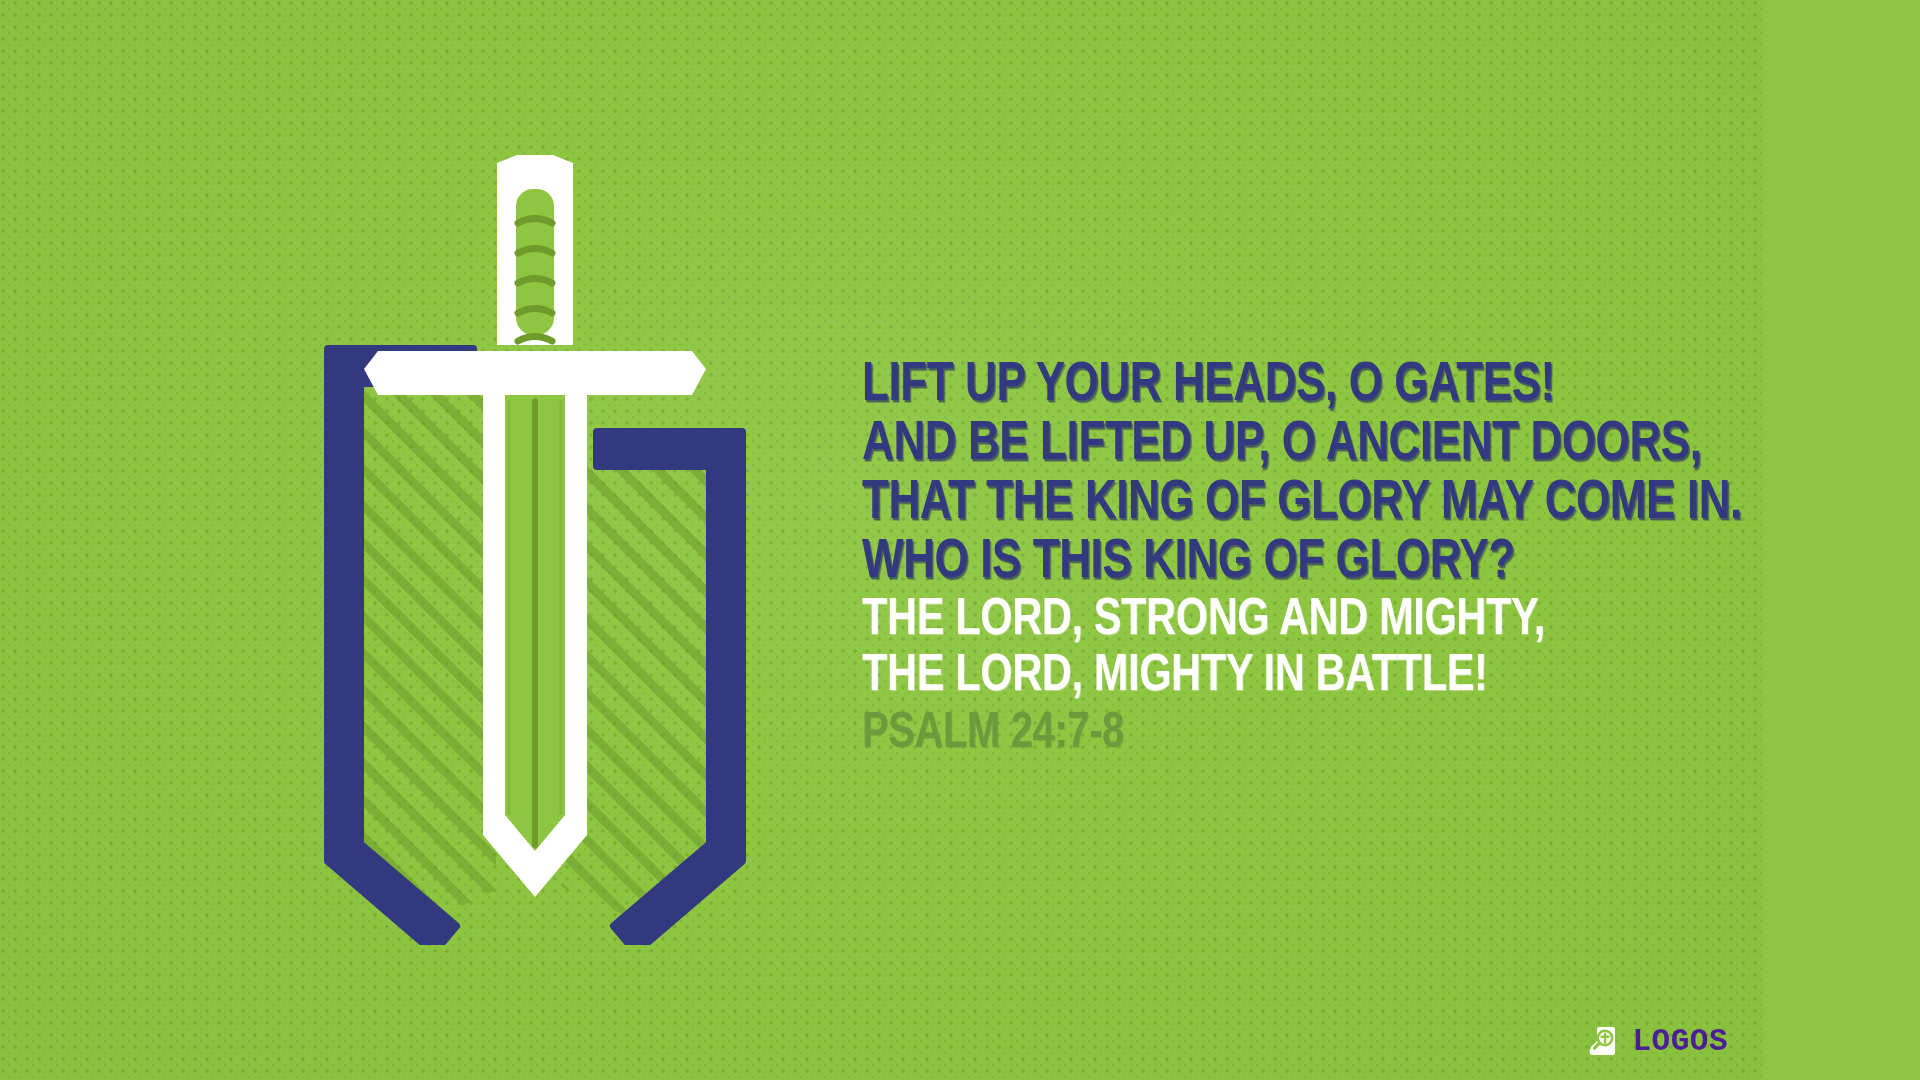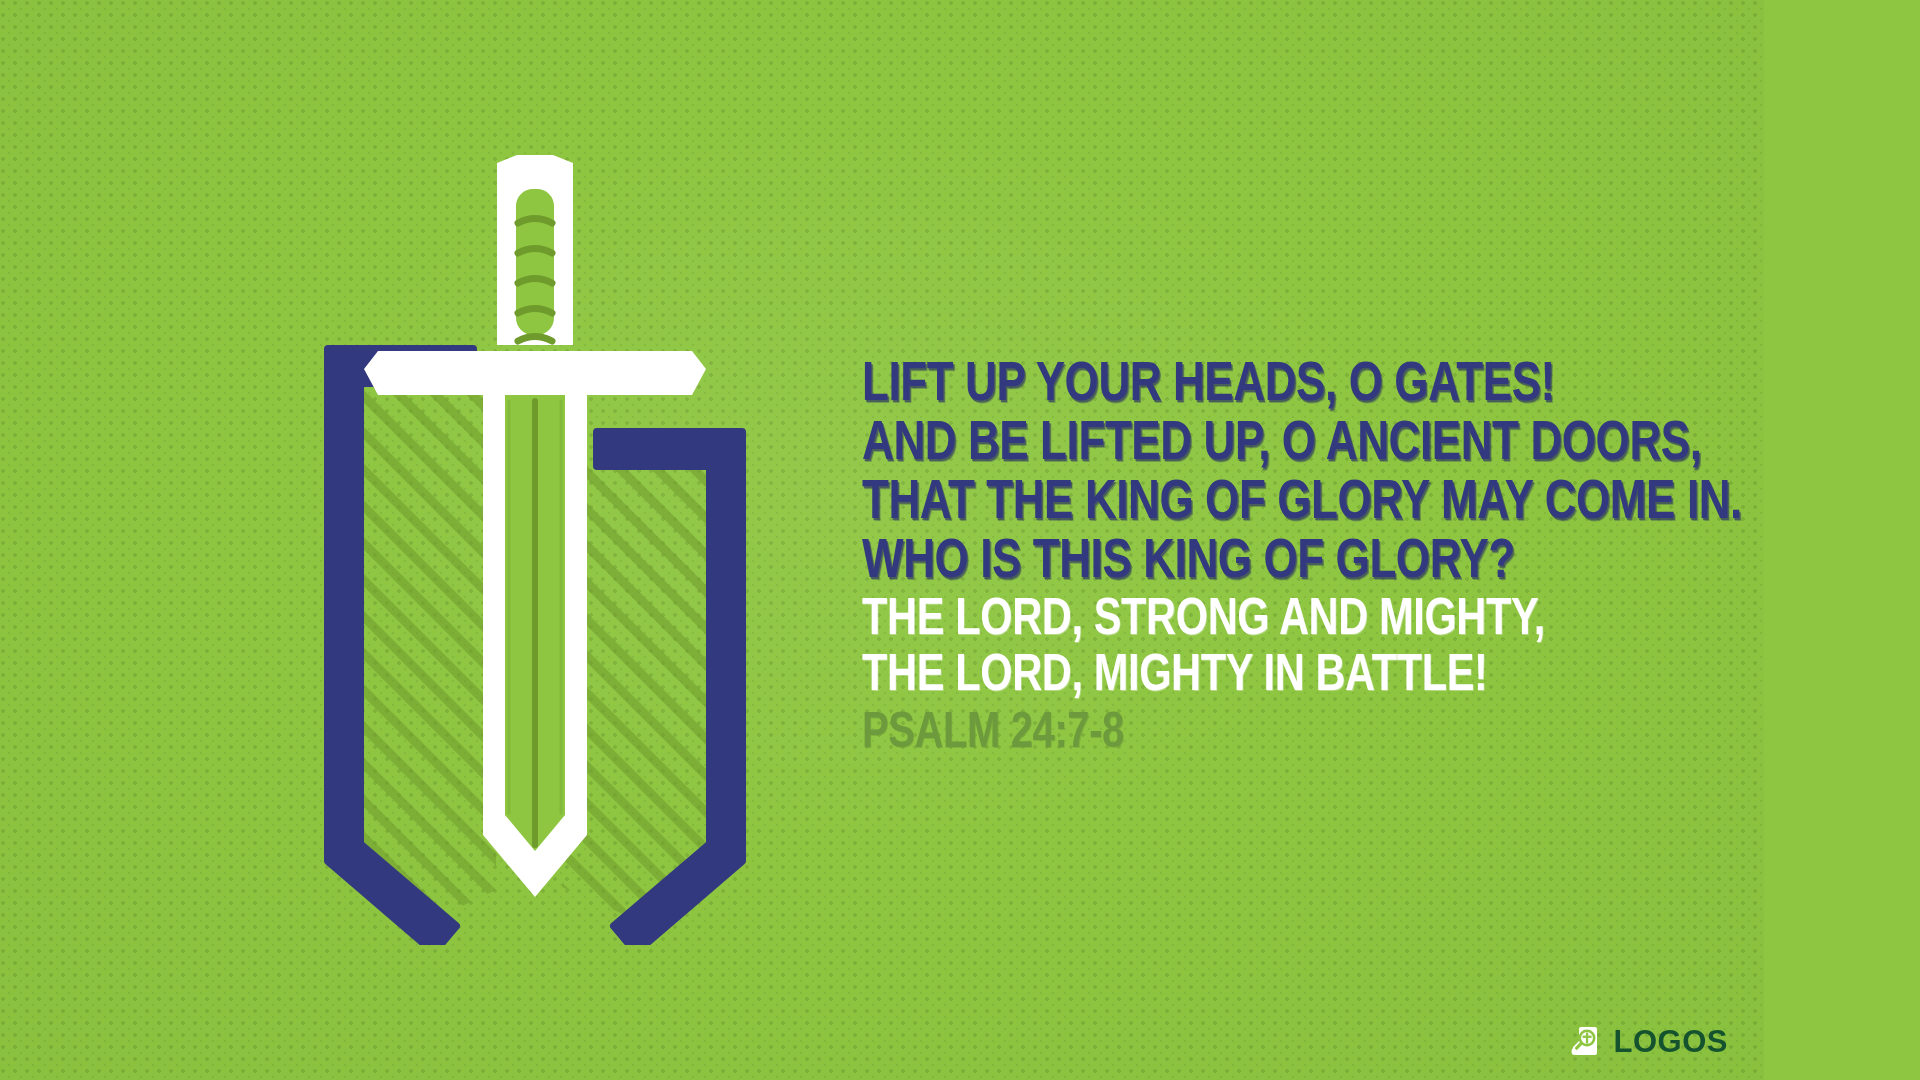--- a/index.html
+++ b/index.html
@@ -81,22 +81,22 @@
   #logos{
     position:absolute;
     right:36px; bottom:22px;
     display:flex;align-items:center;gap:9px;
   }
   #logos-icon{
     width:34px;height:34px;flex:0 0 auto;
     display:block;
   }
   #logos-word{
-    color:#14532d;
-    font-family:Liberation Sans, sans-serif;
+    color:#4c1d95;
+    font-family:Liberation Mono, monospace;
     font-weight:bold;
     font-size:31px;
     letter-spacing:.5px;
     line-height:1;
   }
 </style>
 </head>
 <body>
 
 <div id="stage">

